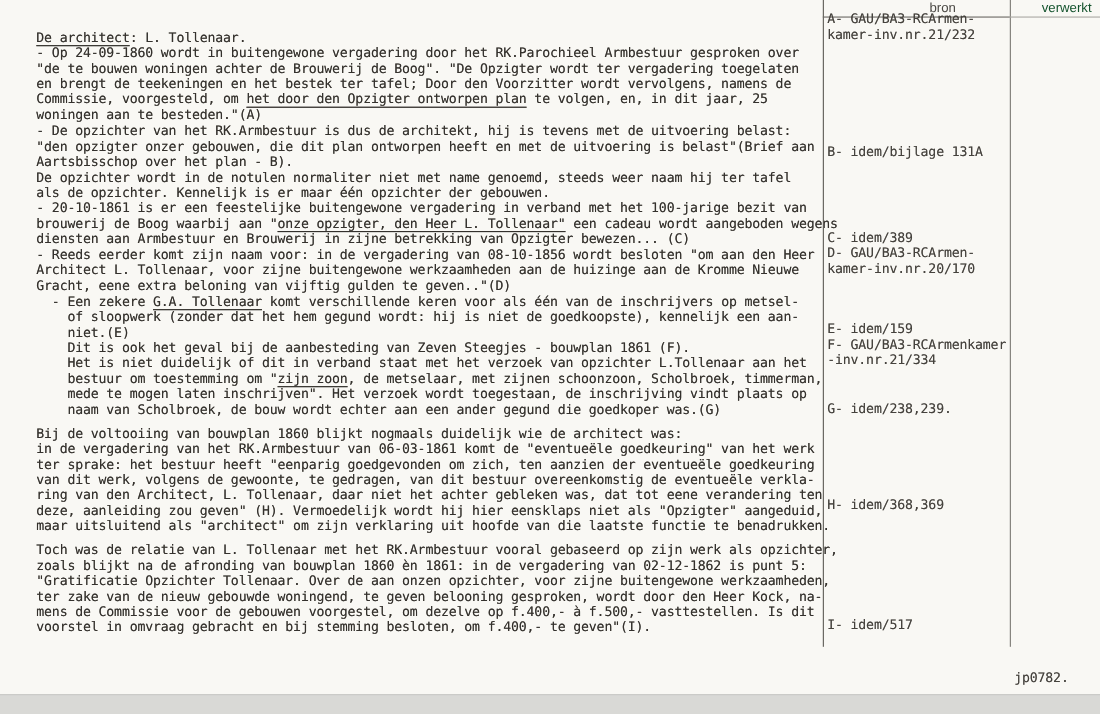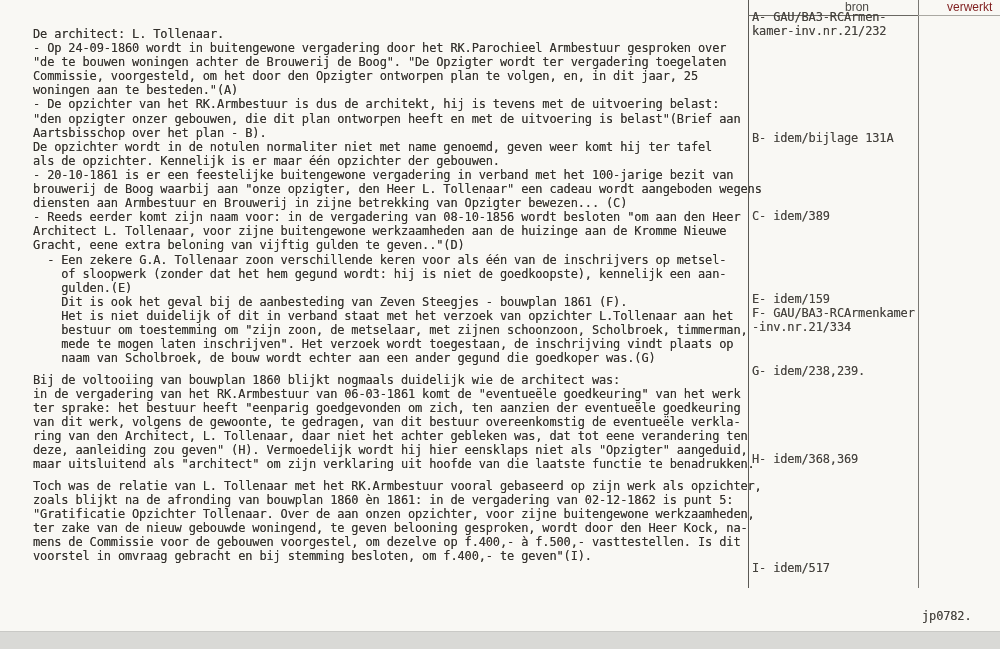--- a/index.html
+++ b/index.html
@@ -14,37 +14,37 @@
   }
   
   .doc-text{
     position:absolute;left:33px;top:27px;width:760px;
     font-size:12px;letter-spacing:-0.15px;
     color:#34312d;
     text-shadow:0 0 0.45px rgba(40,36,30,0.55);
   }
   .line{height:14.1px;line-height:14.1px;white-space:pre;}
   .line.blank{height:7.5px;}
-  .u{text-underline-offset:2.5px;text-decoration-thickness:1.2px;margin-top:29px;}
+  .u{text-decoration:underline;text-underline-offset:2.5px;text-decoration-thickness:1.2px;margin-top:29px;}
   
   .form{position:absolute;inset:0;pointer-events:none;}
   .vline{position:absolute;top:0;width:1px;height:588px;}
   .v-left{left:748px;background:#5b5954;}
   .v-mid{left:918px;background:#7a7873;}
   .hline{position:absolute;top:15px;height:1px;}
   .h-bron{left:748px;width:170px;background:#6a6862;}
   .h-verwerkt{left:918px;width:82px;background:#aaa8a2;}
   .col-head{
     position:absolute;top:1px;height:13px;line-height:13px;
     font-family:"Liberation Sans","DejaVu Sans",sans-serif;
     font-size:12px;
     padding-left:24px;
   }
   .head-bron{left:748px;width:170px;text-align:center;color:#4c4a45;}
-  .head-verwerkt{left:923px;color:#7f1d1d;}
+  .head-verwerkt{left:923px;color:#14532d;}
   .src{
     position:absolute;left:752px;width:175px;
     font-size:12px;line-height:14px;letter-spacing:-0.15px;
     color:#45423d;white-space:pre-line;
     text-shadow:0 0 0.45px rgba(40,36,30,0.45);
   }
   .verwerkt-val{left:922px;width:75px;margin-top:48px;}
   
   .scan-strip{
     position:absolute;left:0;right:0;top:631px;height:18px;
@@ -53,36 +53,37 @@
 </style>
 </head>
 <body>
 
 <div class="page">
 
   <div class="doc-text" id="doc-text">
       <div class="line"><span class="u">De architect</span><span>: L. Tollenaar.</span></div>
       <div class="line"><span>- Op 24-09-1860 wordt in buitengewone vergadering door het RK.Parochieel Armbestuur gesproken over</span></div>
       <div class="line"><span>"de te bouwen woningen achter de Brouwerij de Boog". "De Opzigter wordt ter vergadering toegelaten</span></div>
+      <div class="line"><span>en brengt de teekeningen en het bestek ter tafel; Door den Voorzitter wordt vervolgens, namens de</span></div>
       <div class="line"><span>Commissie, voorgesteld, om </span><span class="u">het door den Opzigter ontworpen plan</span><span> te volgen, en, in dit jaar, 25</span></div>
       <div class="line"><span>woningen aan te besteden."(A)</span></div>
       <div class="line"><span>- De opzichter van het RK.Armbestuur is dus de architekt, hij is tevens met de uitvoering belast:</span></div>
       <div class="line"><span>"den opzigter onzer gebouwen, die dit plan ontworpen heeft en met de uitvoering is belast"(Brief aan</span></div>
       <div class="line"><span>Aartsbisschop over het plan - B).</span></div>
-      <div class="line"><span>De opzichter wordt in de notulen normaliter niet met name genoemd, geven weer komt hij ter tafel</span></div>
+      <div class="line"><span>De opzichter wordt in de notulen normaliter niet met name genoemd, steeds weer naam hij ter tafel</span></div>
       <div class="line"><span>als de opzichter. Kennelijk is er maar één opzichter der gebouwen.</span></div>
       <div class="line"><span>- 20-10-1861 is er een feestelijke buitengewone vergadering in verband met het 100-jarige bezit van</span></div>
       <div class="line"><span>brouwerij de Boog waarbij aan "</span><span class="u">onze opzigter, den Heer L. Tollenaar"</span><span> een cadeau wordt aangeboden wegens</span></div>
       <div class="line"><span>diensten aan Armbestuur en Brouwerij in zijne betrekking van Opzigter bewezen... (C)</span></div>
       <div class="line"><span>- Reeds eerder komt zijn naam voor: in de vergadering van 08-10-1856 wordt besloten "om aan den Heer</span></div>
       <div class="line"><span>Architect L. Tollenaar, voor zijne buitengewone werkzaamheden aan de huizinge aan de Kromme Nieuwe</span></div>
       <div class="line"><span>Gracht, eene extra beloning van vijftig gulden te geven.."(D)</span></div>
-      <div class="line"><span>  - Een zekere </span><span class="u">G.A. Tollenaar</span><span> zoon verschillende keren voor als één van de inschrijvers op metsel-</span></div>
+      <div class="line"><span>  - Een zekere </span><span class="u">G.A. Tollenaar</span><span> komt verschillende keren voor als één van de inschrijvers op metsel-</span></div>
       <div class="line"><span>    of sloopwerk (zonder dat het hem gegund wordt: hij is niet de goedkoopste), kennelijk een aan-</span></div>
-      <div class="line"><span>    gulden.(E)</span></div>
+      <div class="line"><span>    niet.(E)</span></div>
       <div class="line"><span>    Dit is ook het geval bij de aanbesteding van Zeven Steegjes - bouwplan 1861 (F).</span></div>
       <div class="line"><span>    Het is niet duidelijk of dit in verband staat met het verzoek van opzichter L.Tollenaar aan het</span></div>
       <div class="line"><span>    bestuur om toestemming om "</span><span class="u">zijn zoon</span><span>, de metselaar, met zijnen schoonzoon, Scholbroek, timmerman,</span></div>
       <div class="line"><span>    mede te mogen laten inschrijven". Het verzoek wordt toegestaan, de inschrijving vindt plaats op</span></div>
       <div class="line"><span>    naam van Scholbroek, de bouw wordt echter aan een ander gegund die goedkoper was.(G)</span></div>
       <div class="line blank"></div>
       <div class="line"><span>Bij de voltooiing van bouwplan 1860 blijkt nogmaals duidelijk wie de architect was:</span></div>
       <div class="line"><span>in de vergadering van het RK.Armbestuur van 06-03-1861 komt de "eventueële goedkeuring" van het werk</span></div>
       <div class="line"><span>ter sprake: het bestuur heeft "eenparig goedgevonden om zich, ten aanzien der eventueële goedkeuring</span></div>
       <div class="line"><span>van dit werk, volgens de gewoonte, te gedragen, van dit bestuur overeenkomstig de eventueële verkla-</span></div>
@@ -103,20 +104,22 @@
     <div class="vline v-mid"></div>
     <div class="hline h-bron"></div>
     <div class="hline h-verwerkt"></div>
     <div class="col-head head-bron">bron</div>
     <div class="col-head head-verwerkt">verwerkt</div>
 
     <div class="src" style="top:10px">A- GAU/BA3-RCArmen-
 kamer-inv.nr.21/232</div>
     <div class="src" style="top:131px">B- idem/bijlage 131A</div>
     <div class="src" style="top:209px">C- idem/389</div>
+    <div class="src" style="top:223px">D- GAU/BA3-RCArmen-
+kamer-inv.nr.20/170</div>
     <div class="src" style="top:292px">E- idem/159</div>
     <div class="src" style="top:306px">F- GAU/BA3-RCArmenkamer
 -inv.nr.21/334</div>
     <div class="src" style="top:364px">G- idem/238,239.</div>
     <div class="src" style="top:452px">H- idem/368,369</div>
     <div class="src" style="top:561px">I- idem/517</div>
     <div class="src verwerkt-val" style="top:561px">jp0782.</div>
   </div>
 
   <div class="scan-strip"></div>

